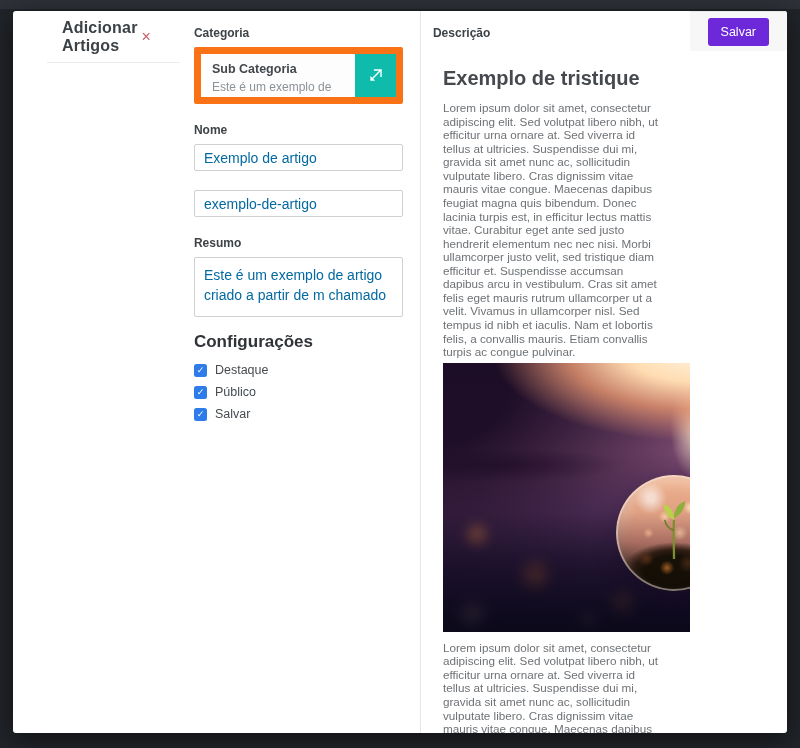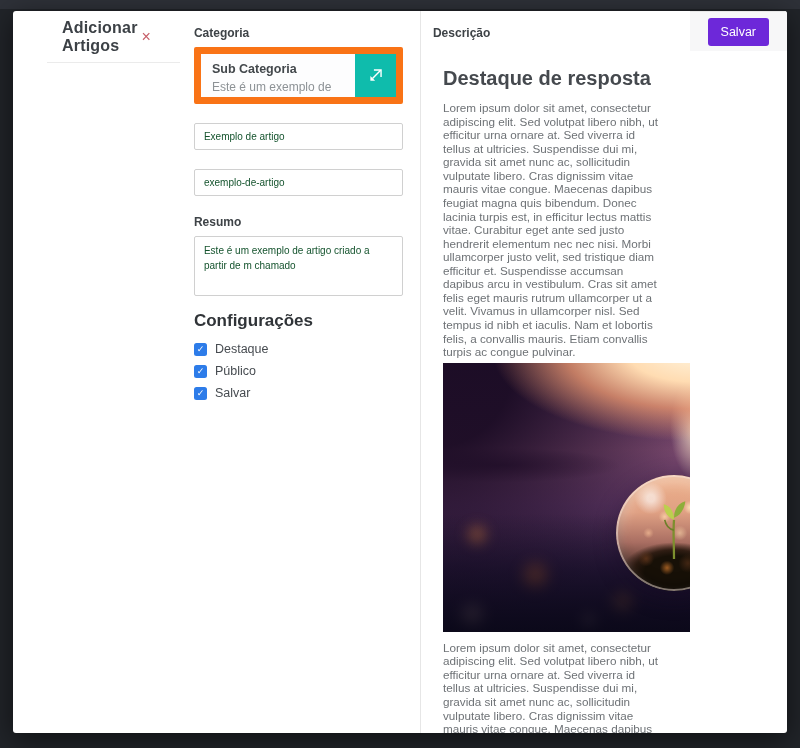--- a/index.html
+++ b/index.html
@@ -28,21 +28,21 @@
   .category-card { display:flex; border:7px solid #f97316; border-radius:2px;
     height:57px; overflow:hidden; background:#fdfdfe; margin-bottom:19px; }
   .cat-info { flex:1; padding:8px 10px 0 11px; }
   .cat-title { font-size:12.5px; font-weight:bold; color:#43484c; margin-bottom:3px; }
   .cat-desc { font-size:12px; color:#8d9296; line-height:1.45; }
   .cat-btn { width:41px; flex:0 0 41px; background:#0fbcac; border:none; cursor:pointer;
     display:flex; align-items:center; justify-content:center; }
   .cat-btn svg { width:19px; height:19px; }
 
   .text-input { display:block; width:209px; height:27px; border:1px solid #d0d0d0;
-    border-radius:2px; padding:0 9px; font-size:10px; color:#14532d;
+    border-radius:2px; padding:0 9px; font-size:14px; color:#0369a1;
     font-family:inherit; margin-bottom:19px; outline:none; background:#fff; }
   textarea.text-input { height:60px; padding:7px 9px; resize:none; line-height:1.45;
     margin-bottom:15px; }
 
   .config-title { font-size:17px; font-weight:bold; color:#303438; margin:2px 0 11px; }
   .chk-row { display:flex; align-items:center; margin-bottom:8px; cursor:pointer; }
   .chk { width:13px; height:13px; background:#2d7ce9; border-radius:2.5px; margin-right:8px;
     display:flex; align-items:center; justify-content:center; flex:0 0 13px; }
   .chk .tick { color:#fff; font-size:9px; line-height:1; }
   .chk-label { font-size:12.5px; color:#464b50; }
@@ -128,20 +128,21 @@
         </div>
         <button class="cat-btn">
           <svg viewBox="0 0 24 24">
             <path d="M10 5 H19 V14" fill="none" stroke="#ffffff" stroke-width="1.8"></path>
             <path d="M18.5 5.5 L8.2 15.8" fill="none" stroke="#ffffff" stroke-width="1.8"></path>
             <path d="M5.5 12.5 V18.5 H11.5 Z" fill="#ffffff"></path>
           </svg>
         </button>
       </div>
 
+      <div class="field-label">Nome</div>
       <input class="text-input" type="text" value="Exemplo de artigo" style="">
 
       <input class="text-input" type="text" value="exemplo-de-artigo" style="">
 
       <div class="field-label">Resumo</div>
       <textarea class="text-input" style="">Este é um exemplo de artigo criado a partir de m chamado</textarea>
 
       <div class="config-title">Configurações</div>
 
       <label class="chk-row">
@@ -161,21 +162,21 @@
             <span class="tick">✓</span>
           </span>
         <span class="chk-label">Salvar</span>
       </label>
     </div>
 
     <div class="col-right">
       <div class="field-label">Descrição</div>
 
       <div class="preview">
-        <h2>Destaque de resposta</h2>
+        <h2>Exemplo de tristique</h2>
         <p class="lorem">Lorem ipsum dolor sit amet, consectetur adipiscing elit. Sed volutpat libero nibh, ut efficitur urna ornare at. Sed viverra id tellus at ultricies. Suspendisse dui mi, gravida sit amet nunc ac, sollicitudin vulputate libero. Cras dignissim vitae mauris vitae congue. Maecenas dapibus feugiat magna quis bibendum. Donec lacinia turpis est, in efficitur lectus mattis vitae. Curabitur eget ante sed justo hendrerit elementum nec nec nisi. Morbi ullamcorper justo velit, sed tristique diam efficitur et. Suspendisse accumsan dapibus arcu in vestibulum. Cras sit amet felis eget mauris rutrum ullamcorper ut a velit. Vivamus in ullamcorper nisl. Sed tempus id nibh et iaculis. Nam et lobortis felis, a convallis mauris. Etiam convallis turpis ac congue pulvinar.</p>
 
         <div class="photo">
           <div class="layer ph-base"></div>
           <div class="layer ph-corners"></div>
           <div class="layer ph-bokeh"></div>
           <div class="layer ph-glow"></div>
           <div class="layer ph-dark-bottom"></div>
           <div class="sphere">
             <svg class="sprout" viewBox="0 0 40 70">

